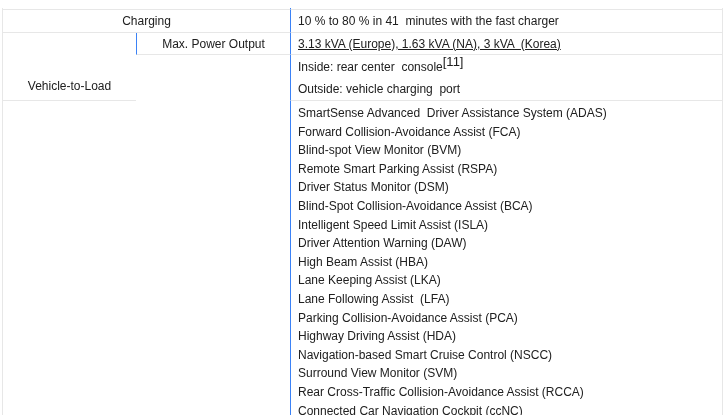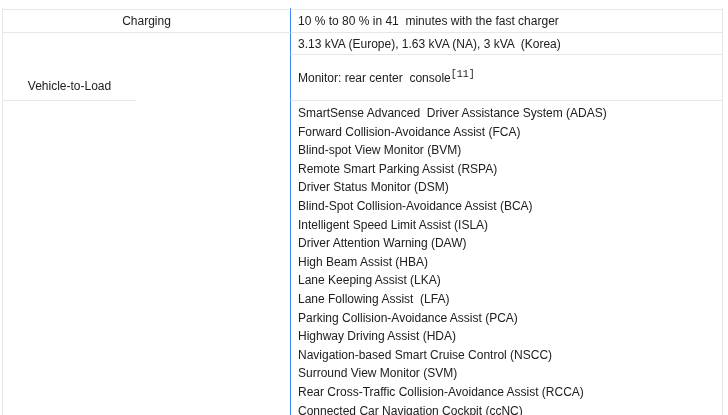--- a/index.html
+++ b/index.html
@@ -46,34 +46,33 @@
   .charging-value { grid-area: 2 / 3 / 3 / 4; }
 
   .v2l-label {
     grid-area: 3 / 1 / 5 / 2;
     align-items: flex-end;
     justify-content: center;
     padding-bottom: 7px;
     text-align: left;
   }
   .maxpower-label { grid-area: 3 / 2 / 4 / 3; }
-  .maxpower-value { grid-area: 3 / 3 / 4 / 4; }
+  .maxpower-value { grid-area: 3 / 3 / 4 / 4; text-decoration: underline; }
   .portloc-label  { grid-area: 4 / 2 / 5 / 3; }
   .portloc-value  {
     grid-area: 4 / 3 / 5 / 4;
     flex-direction: column;
     align-items: flex-start;
     justify-content: center;
   }
   .portloc-value .pline { line-height: 22px; }
   .sup {
-    font-size: 10px;
+    font-size: 13px;
     vertical-align: super;
     line-height: 0;
-    font-family: Liberation Mono, monospace;
   }
 
   .safety-label {
     grid-area: 5 / 1 / 6 / 3;
     justify-content: center;
     text-align: center;
     padding-top: 48px;
   }
   .safety-list {
     grid-area: 5 / 3 / 6 / 4;
@@ -91,22 +90,24 @@
   <div class="tbl">
 
     <div class="c bb sliver-a"></div>
     <div class="c bb bl sliver-b"></div>
 
     <div class="c bb label-cell charging-label">Charging</div>
     <div class="c bb bl value-cell charging-value">10 % to 80 % in 41  minutes with the fast charger</div>
 
     <div class="c bb v2l-label">Vehicle-to-Load</div>
 
+    <div class="c bb bl label-cell maxpower-label">Max. Power Output</div>
     <div class="c bb bl value-cell maxpower-value">3.13 kVA (Europe), 1.63 kVA (NA), 3 kVA  (Korea)</div>
 
     <div class="c bb bl value-cell portloc-value">
-      <div class="pline"><span>Monitor: rear center  console</span><span class="sup">[11]</span></div>
+      <div class="pline"><span>Inside: rear center  console</span><span class="sup">[11]</span></div>
+      <div class="pline">Outside: vehicle charging  port</div>
     </div>
 
     <div class="c bl safety-list"><div class="feature-line">SmartSense Advanced  Driver Assistance System (ADAS)</div><div class="feature-line">Forward Collision-Avoidance Assist (FCA)</div><div class="feature-line">Blind-spot View Monitor (BVM)</div><div class="feature-line">Remote Smart Parking Assist (RSPA)</div><div class="feature-line">Driver Status Monitor (DSM)</div><div class="feature-line">Blind-Spot Collision-Avoidance Assist (BCA)</div><div class="feature-line">Intelligent Speed Limit Assist (ISLA)</div><div class="feature-line">Driver Attention Warning (DAW)</div><div class="feature-line">High Beam Assist (HBA)</div><div class="feature-line">Lane Keeping Assist (LKA)</div><div class="feature-line">Lane Following Assist  (LFA)</div><div class="feature-line">Parking Collision-Avoidance Assist (PCA)</div><div class="feature-line">Highway Driving Assist (HDA)</div><div class="feature-line">Navigation-based Smart Cruise Control (NSCC)</div><div class="feature-line">Surround View Monitor (SVM)</div><div class="feature-line">Rear Cross-Traffic Collision-Avoidance Assist (RCCA)</div><div class="feature-line">Connected Car Navigation Cockpit (ccNC)</div></div>
 
   </div>
 </div>
 
 </body></html>

